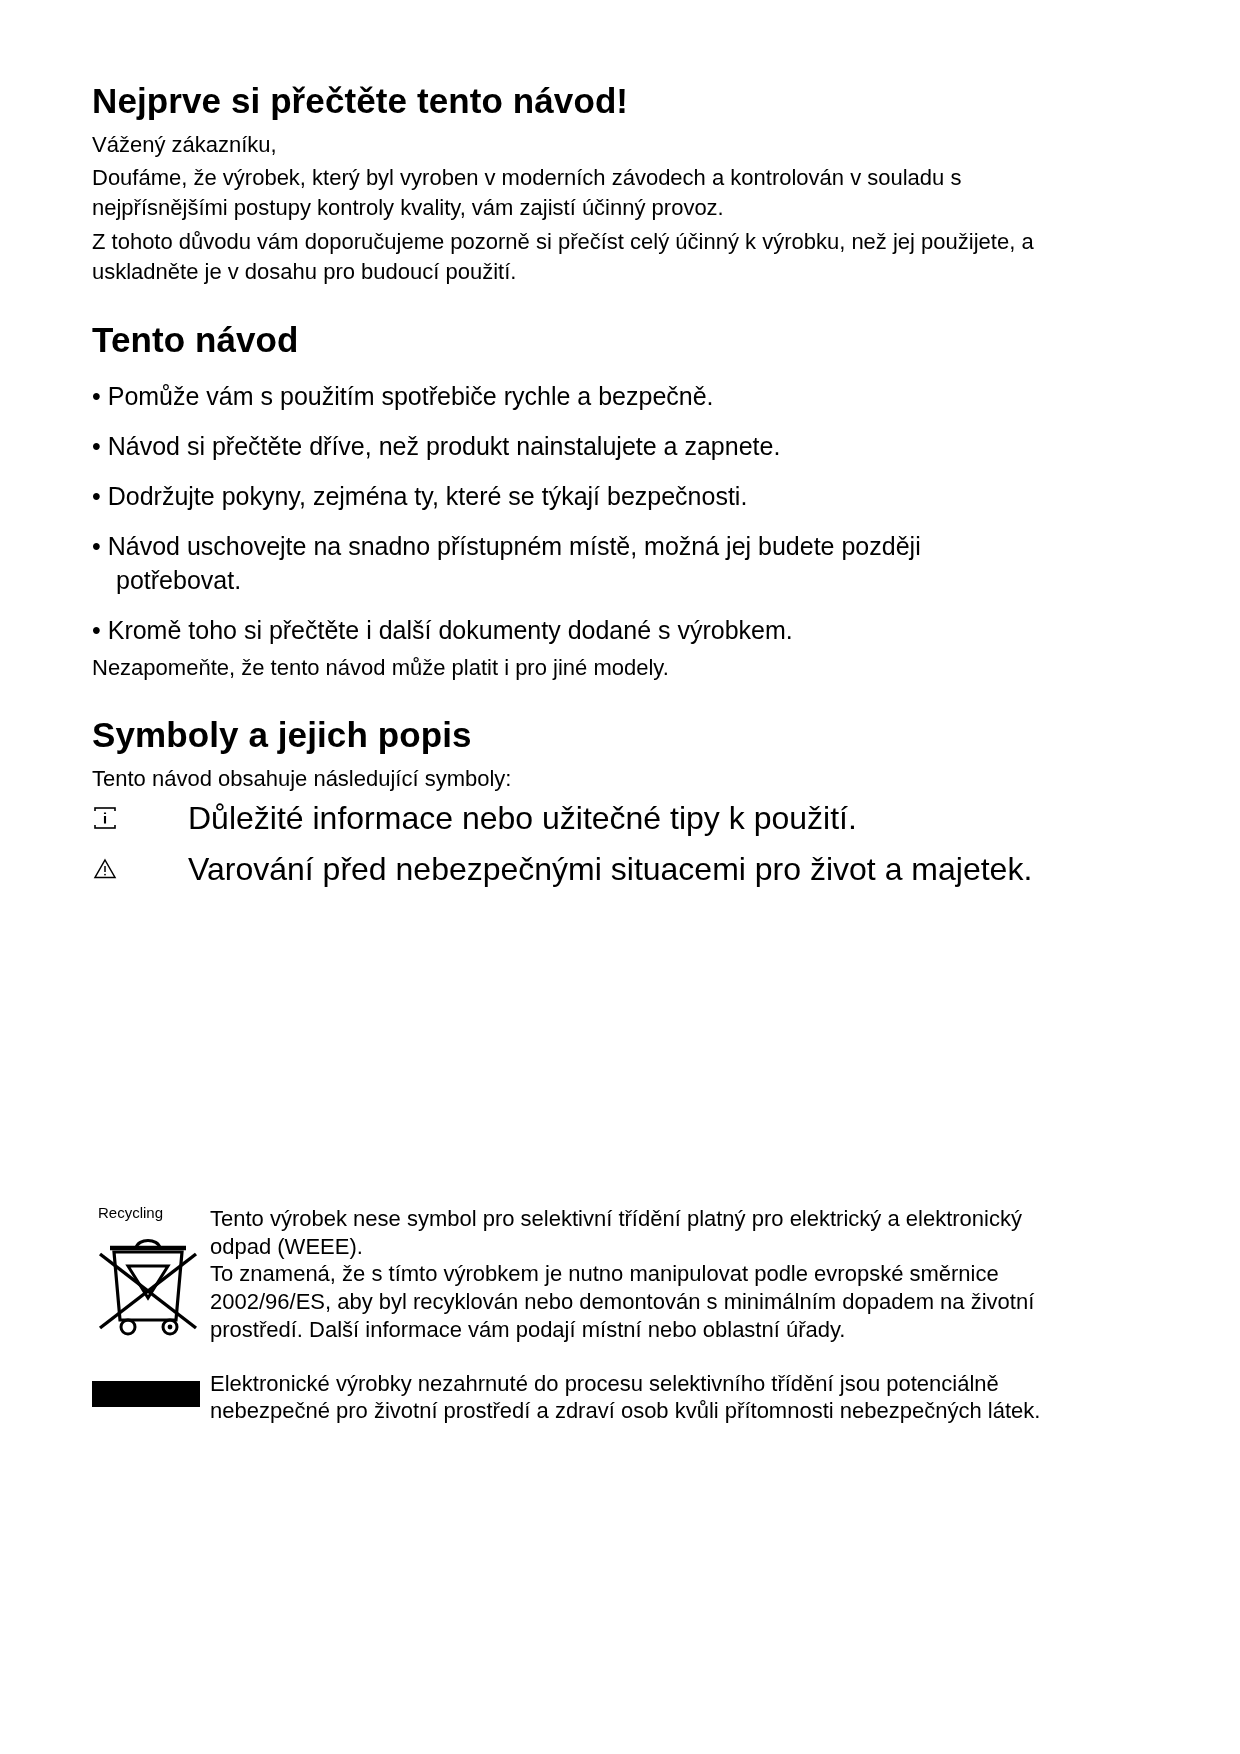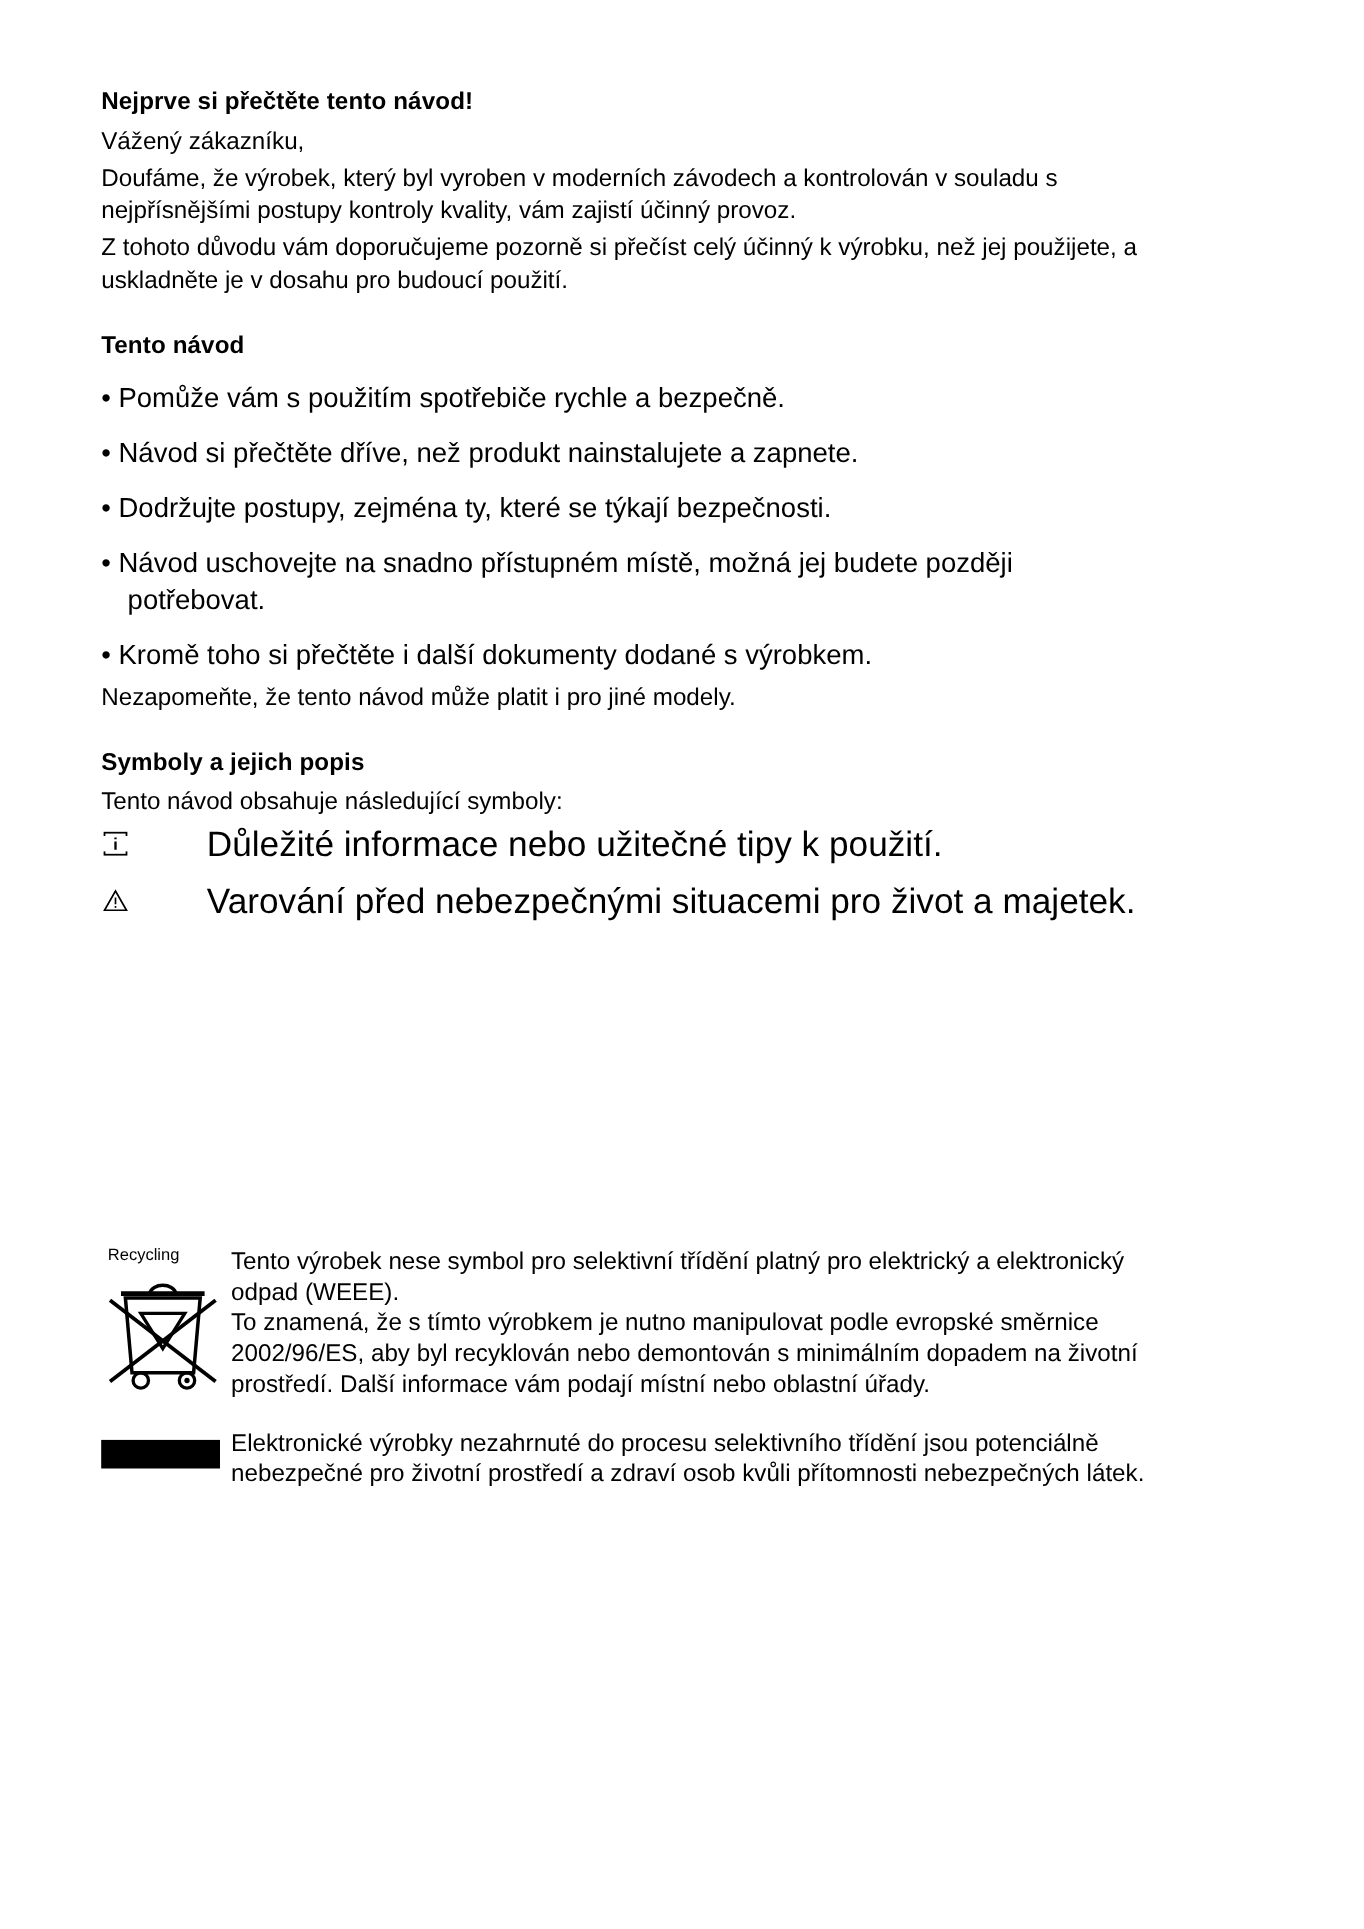--- a/index.html
+++ b/index.html
@@ -21,21 +21,21 @@
     width: 1240px;
     height: 1754px;
   }
   .content {
     position: absolute;
     left: 92px;
     top: 78px;
     width: 960px;
   }
   h2.section-title {
-    font-size: 22px;
+    font-size: 35px;
     font-weight: bold;
     margin: 0 0 6px 0;
     line-height: 1.3;
     letter-spacing: 0.1px;
   }
   p.para {
     font-size: 22px;
     line-height: 1.36;
     margin: 0 0 4px 0;
   }
@@ -70,21 +70,21 @@
   }
   .sym-glyph {
     display: inline-block;
     width: 26px;
     height: 26px;
     position: relative;
   }
   .weee {
     position: absolute;
     left: 92px;
-    top: 1133px;
+    top: 1205px;
     width: 960px;
   }
   .weee-row {
     display: flex;
     align-items: flex-start;
   }
   .weee-icon-col {
     width: 118px;
     flex: 0 0 118px;
     position: relative;
@@ -126,21 +126,21 @@
     <h2 class="section-title">Nejprve si přečtěte tento návod!</h2>
     <p class="para">Vážený zákazníku,</p>
     <p class="para">Doufáme, že výrobek, který byl vyroben v moderních závodech a kontrolován v souladu s nejpřísnějšími postupy kontroly kvality, vám zajistí účinný provoz.</p>
     <p class="para">Z tohoto důvodu vám doporučujeme pozorně si přečíst celý účinný k výrobku, než jej použijete, a uskladněte je v dosahu pro budoucí použití.</p>
 
     <div class="block-gap"></div>
 
     <h2 class="section-title">Tento návod</h2>
     <p class="bullet"><span class="dot">• </span><span>Pomůže vám s použitím spotřebiče rychle a bezpečně.</span></p>
     <p class="bullet"><span class="dot">• </span><span>Návod si přečtěte dříve, než produkt nainstalujete a zapnete.</span></p>
-    <p class="bullet"><span class="dot">• </span><span>Dodržujte postupy, zejména ty, které se týkají bezpečnosti.</span></p>
+    <p class="bullet"><span class="dot">• </span><span>Dodržujte pokyny, zejména ty, které se týkají bezpečnosti.</span></p>
     <p class="bullet"><span class="dot">• </span><span>Návod uschovejte na snadno přístupném místě, možná jej budete později potřebovat.</span></p>
     <p class="bullet"><span class="dot">• </span><span>Kromě toho si přečtěte i další dokumenty dodané s výrobkem.</span></p>
     <p class="para">Nezapomeňte, že tento návod může platit i pro jiné modely.</p>
 
     <div class="block-gap"></div>
 
     <h2 class="section-title">Symboly a jejich popis</h2>
     <p class="para">Tento návod obsahuje následující symboly:</p>
 
     <table class="symbols-table">

